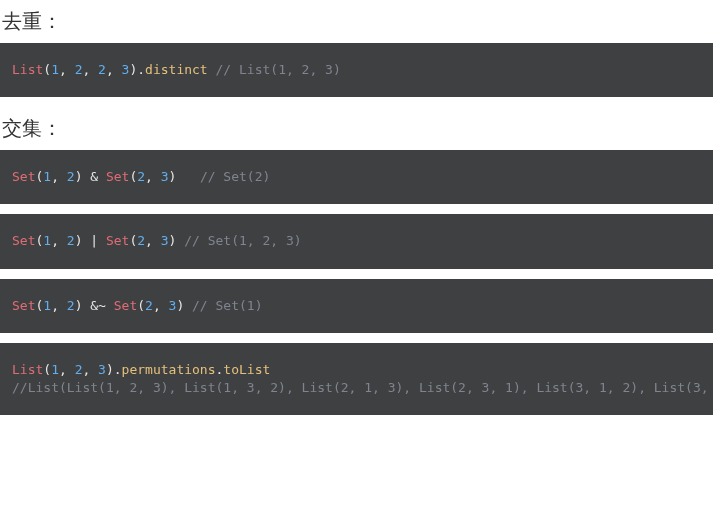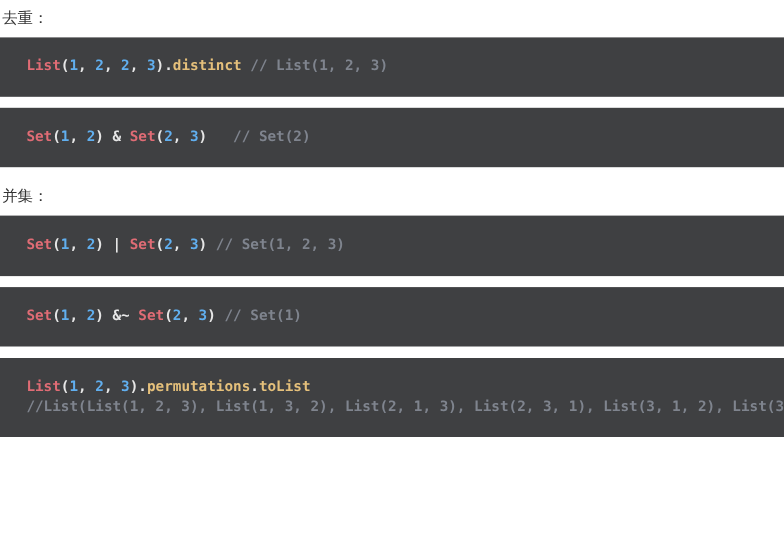--- a/index.html
+++ b/index.html
@@ -6,52 +6,51 @@
   body {
     font-family: -apple-system, "Segoe UI", Arial, sans-serif;
     font-size: 14px;
     color: #333;
     background: #fff;
     width: 713px;
   }
   .section-label {
     padding: 8px 0 8px 2px;
     color: #333;
-    font-size: 14px;
+    font-size: 20px;
   }
   .code-block {
     background: #3f4042;
-    padding: 18px 24px;
+    padding: 18px 12px;
     font-family: Consolas, Menlo, monospace;
     font-size: 13px;
     color: #e6e6e6;
     white-space: pre;
     overflow-x: auto;
     line-height: 1.4;
-    font-weight: bold;
   }
   .code-block .tok { white-space: pre; }
   .tok-kw    { color: #e06c75; }  
   .tok-punc  { color: #e6e6e6; }
   .tok-num   { color: #61afef; }
   .tok-method{ color: #e5c07b; }
   .tok-op    { color: #e6e6e6; }
   .tok-cmt   { color: #7f848e; }
   .gap { height: 10px; }
 </style>
 </head>
 <body>
 
 <div id="root">
     <div class="section-label">去重：</div>
     <div class="code-block"><span class="tok tok-kw">List</span><span class="tok tok-punc">(</span><span class="tok tok-num">1</span><span class="tok tok-punc">, </span><span class="tok tok-num">2</span><span class="tok tok-punc">, </span><span class="tok tok-num">2</span><span class="tok tok-punc">, </span><span class="tok tok-num">3</span><span class="tok tok-punc">).</span><span class="tok tok-method">distinct</span><span class="tok tok-punc"> </span><span class="tok tok-cmt">// List(1, 2, 3)</span></div>
     <div class="gap"></div>
+    <div class="section-label">交集：</div>
     <div class="code-block"><span class="tok tok-kw">Set</span><span class="tok tok-punc">(</span><span class="tok tok-num">1</span><span class="tok tok-punc">, </span><span class="tok tok-num">2</span><span class="tok tok-punc">) </span><span class="tok tok-op">&amp;</span><span class="tok tok-punc"> </span><span class="tok tok-kw">Set</span><span class="tok tok-punc">(</span><span class="tok tok-num">2</span><span class="tok tok-punc">, </span><span class="tok tok-num">3</span><span class="tok tok-punc">)   </span><span class="tok tok-cmt">// Set(2)</span></div>
     <div class="gap"></div>
-    <div class="section-label">并集：</div>
     <div class="code-block"><span class="tok tok-kw">Set</span><span class="tok tok-punc">(</span><span class="tok tok-num">1</span><span class="tok tok-punc">, </span><span class="tok tok-num">2</span><span class="tok tok-punc">) </span><span class="tok tok-op">|</span><span class="tok tok-punc"> </span><span class="tok tok-kw">Set</span><span class="tok tok-punc">(</span><span class="tok tok-num">2</span><span class="tok tok-punc">, </span><span class="tok tok-num">3</span><span class="tok tok-punc">) </span><span class="tok tok-cmt">// Set(1, 2, 3)</span></div>
     <div class="gap"></div>
     <div class="code-block"><span class="tok tok-kw">Set</span><span class="tok tok-punc">(</span><span class="tok tok-num">1</span><span class="tok tok-punc">, </span><span class="tok tok-num">2</span><span class="tok tok-punc">) </span><span class="tok tok-op">&amp;~</span><span class="tok tok-punc"> </span><span class="tok tok-kw">Set</span><span class="tok tok-punc">(</span><span class="tok tok-num">2</span><span class="tok tok-punc">, </span><span class="tok tok-num">3</span><span class="tok tok-punc">) </span><span class="tok tok-cmt">// Set(1)</span></div>
     <div class="gap"></div>
     <div class="code-block"><span class="tok tok-kw">List</span><span class="tok tok-punc">(</span><span class="tok tok-num">1</span><span class="tok tok-punc">, </span><span class="tok tok-num">2</span><span class="tok tok-punc">, </span><span class="tok tok-num">3</span><span class="tok tok-punc">).</span><span class="tok tok-method">permutations</span><span class="tok tok-punc">.</span><span class="tok tok-method">toList</span>
 <span class="tok tok-cmt">//List(List(1, 2, 3), List(1, 3, 2), List(2, 1, 3), List(2, 3, 1), List(3, 1, 2), List(3, 2, 1))</span></div>
     <div class="gap"></div>
   </div>
 
 </body></html>

